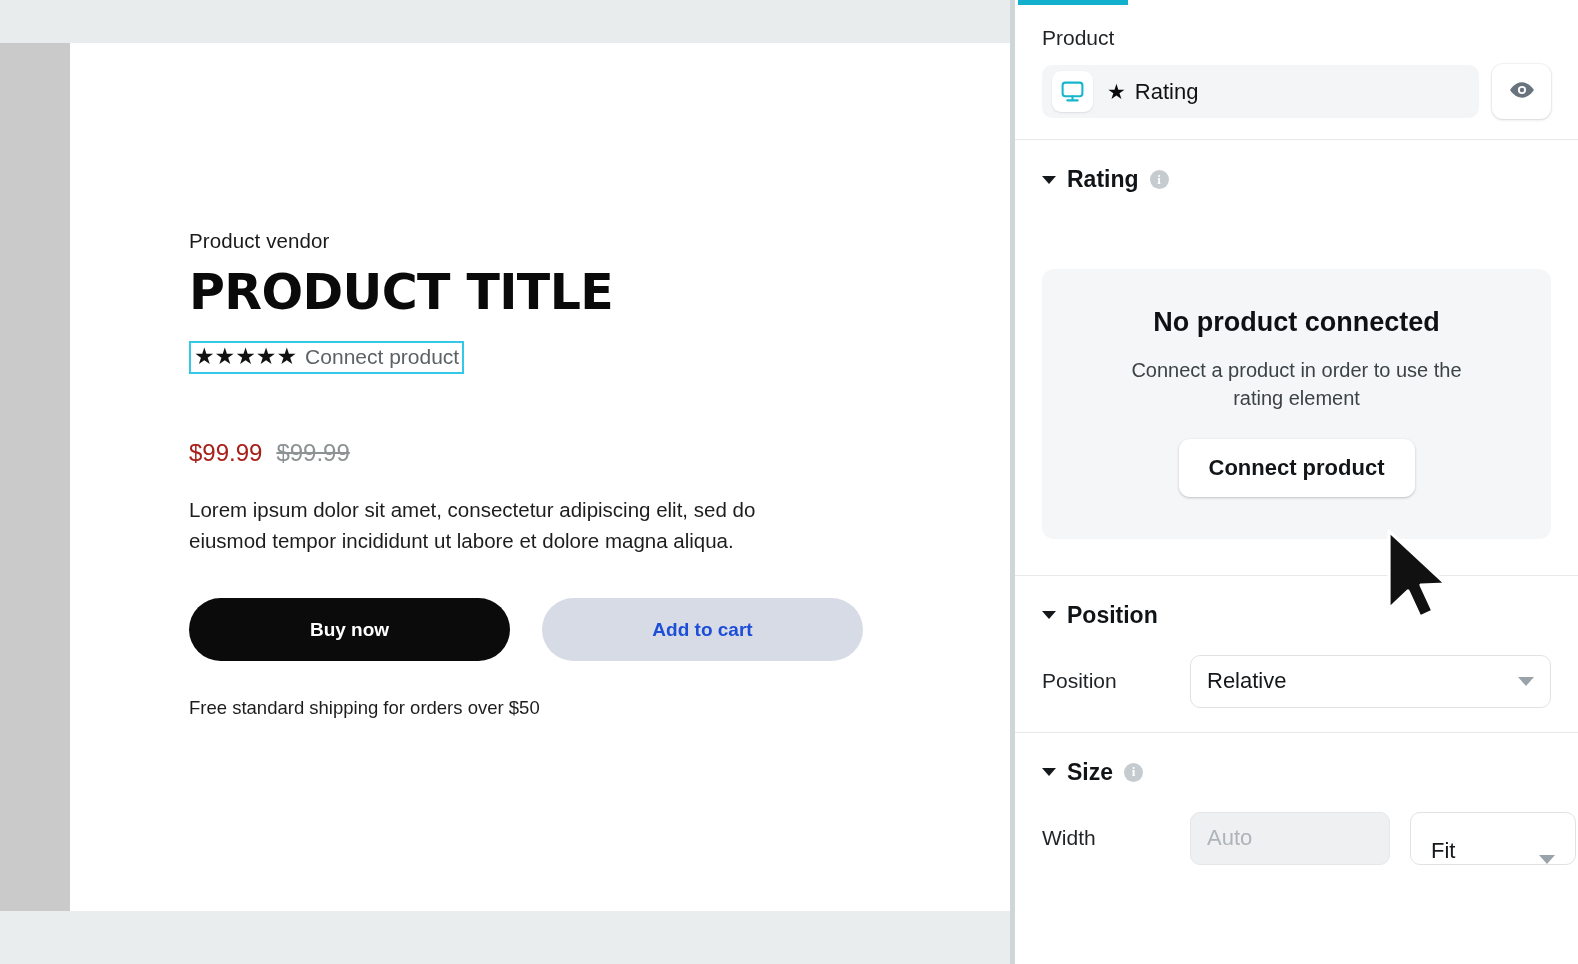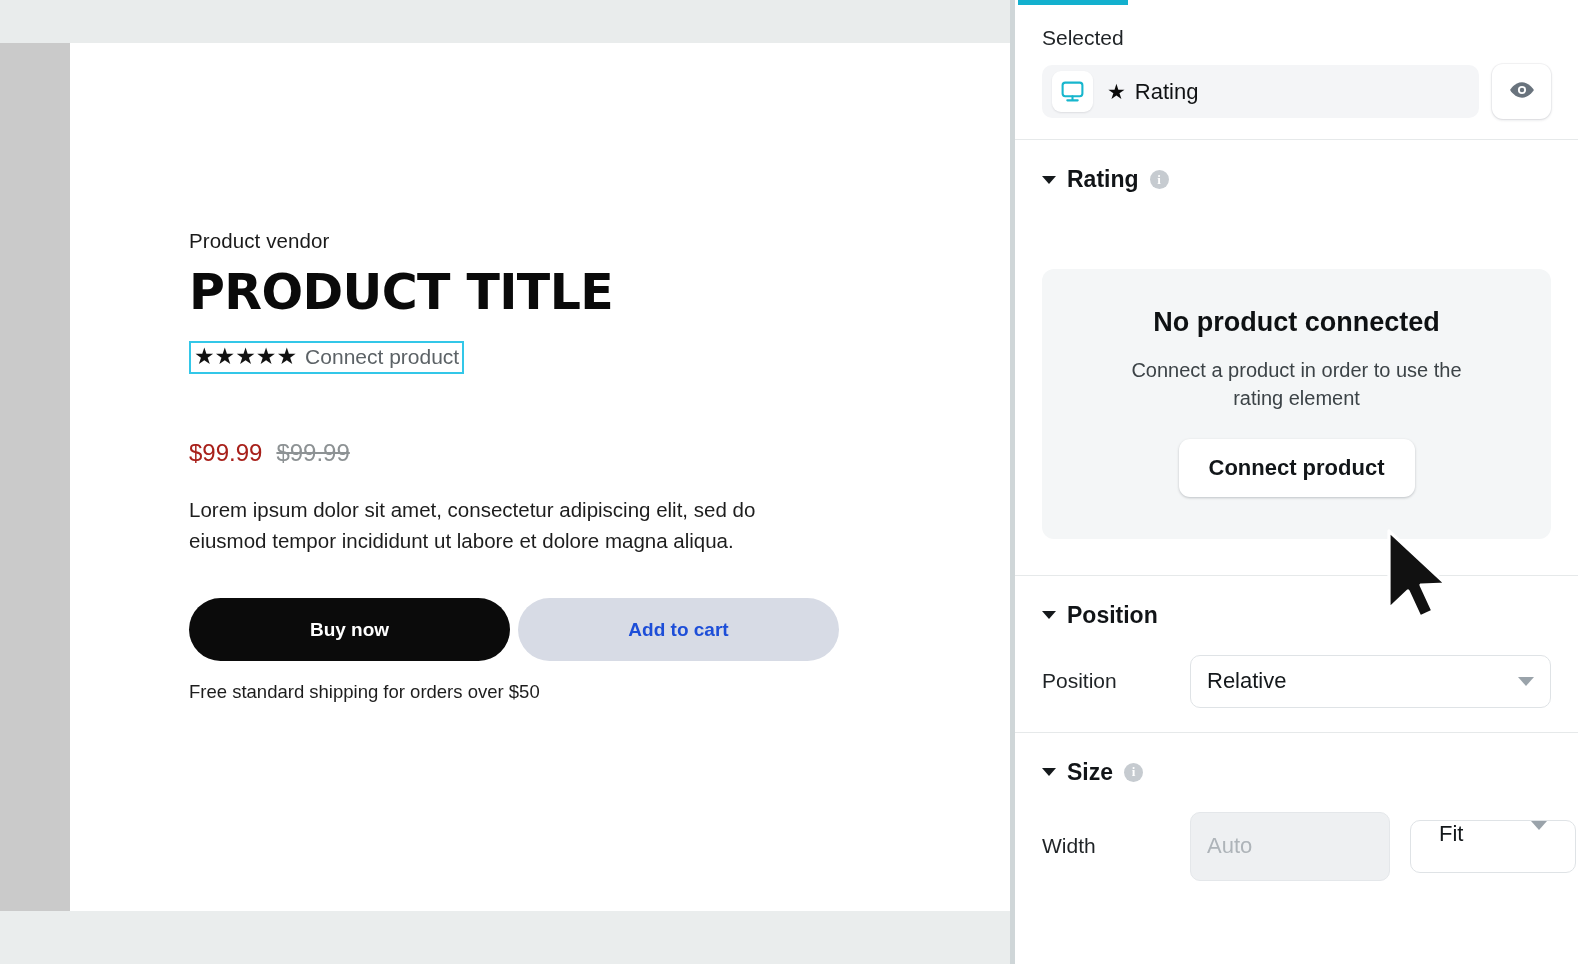--- a/index.html
+++ b/index.html
@@ -61,21 +61,21 @@
 
   .p-prices { margin-bottom:27px; display:flex; align-items:baseline; gap:14px;margin-top:40px; }
   .price-sale { font-size:24px; color:#a8201a; font-weight:400; }
   .price-compare { font-size:24px; color:#8d9294; text-decoration:line-through; }
 
   .p-desc {
     font-size:20.5px; color:#1d1d1d; line-height:1.52;
     max-width:640px; margin-bottom:42px;
   }
 
-  .p-buttons { display:flex; gap:8px; margin-bottom:20px; }
+  .p-buttons { display:flex; gap:32px; margin-bottom:36px; }
   .btn-buy, .btn-cart {
     border:none; cursor:pointer;
     font-family:"Liberation Sans", sans-serif;
     font-size:19px; font-weight:700;
     border-radius:40px;
     height:63px;
   }
   .btn-buy { width:321px; background:#0b0b0b; color:#ffffff; }
   .btn-cart { width:321px; background:#d7dbe5; color:#1d4ed8; }
 
@@ -176,31 +176,31 @@
     max-width:340px; margin:0 auto 26px auto;
   }
   #connect-product-btn {
     background:#ffffff; border:none; border-radius:11px;
     padding:16px 30px; font-size:22px; font-weight:700; color:#121619;
     font-family:"Liberation Sans", sans-serif; cursor:pointer;
     box-shadow:0 1px 3px rgba(16,24,40,.16), 0 1px 2px rgba(16,24,40,.08);
   }
 
   .input-ctl {
-    flex:none; width:200px; height:69px; border:1px solid #e4e7ea;
+    flex:none; width:200px; height:53px; border:1px solid #e4e7ea;
     border-radius:10px; background:#eef0f2; padding:0 16px;
     font-size:22px; color:#14181b; font-family:"Liberation Sans", sans-serif;
     outline:none;
   }
   .input-ctl::placeholder { color:#aeb4b9; }
   .short-select {
     flex:none; width:166px; height:53px; border:1px solid #dfe3e6;
     border-radius:10px; background:#ffffff; display:flex;
-    align-items:flex-start; justify-content:space-between;
-    padding:0 28px; font-size:22px; color:#14181b; cursor:pointer;
+    align-items:flex-end; justify-content:space-between;
+    padding:0 20px; font-size:22px; color:#14181b; cursor:pointer;
   }
 
   
   #mouse-cursor {
     position:absolute; left:1383px; top:527px; width:72px; height:95px;
     pointer-events:none;
   }
 </style>
 </head>
 <body>
@@ -243,21 +243,21 @@
 
     <div id="canvas-divider"></div>
   </div>
 
   <div id="panel">
 
     <div id="tab-indicator"></div>
 
     <div id="panel-inner">
 
-      <div class="sel-label">Selected</div>
+      <div class="sel-label">Product</div>
 
       <div id="selected-row">
 
         <div id="selected-chip">
           <span class="chip-icon-box">
             <svg width="25" height="25" viewBox="0 0 24 24" fill="none" stroke="#17b6cd" stroke-width="2" stroke-linecap="round" stroke-linejoin="round">
               <rect x="2.5" y="3.5" width="19" height="13" rx="2.5"></rect>
               <line x1="12" y1="16.5" x2="12" y2="20"></line>
               <line x1="7" y1="20.5" x2="17" y2="20.5"></line>
             </svg>

